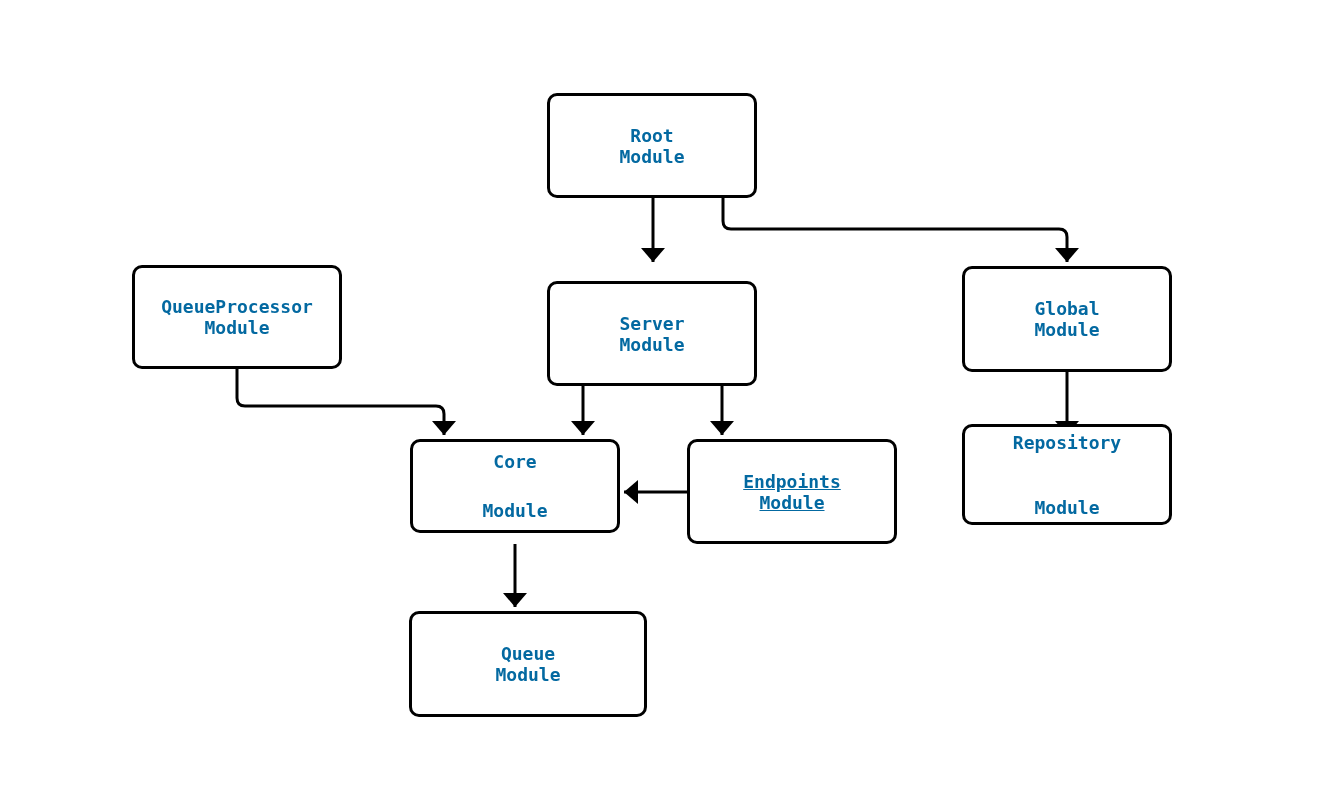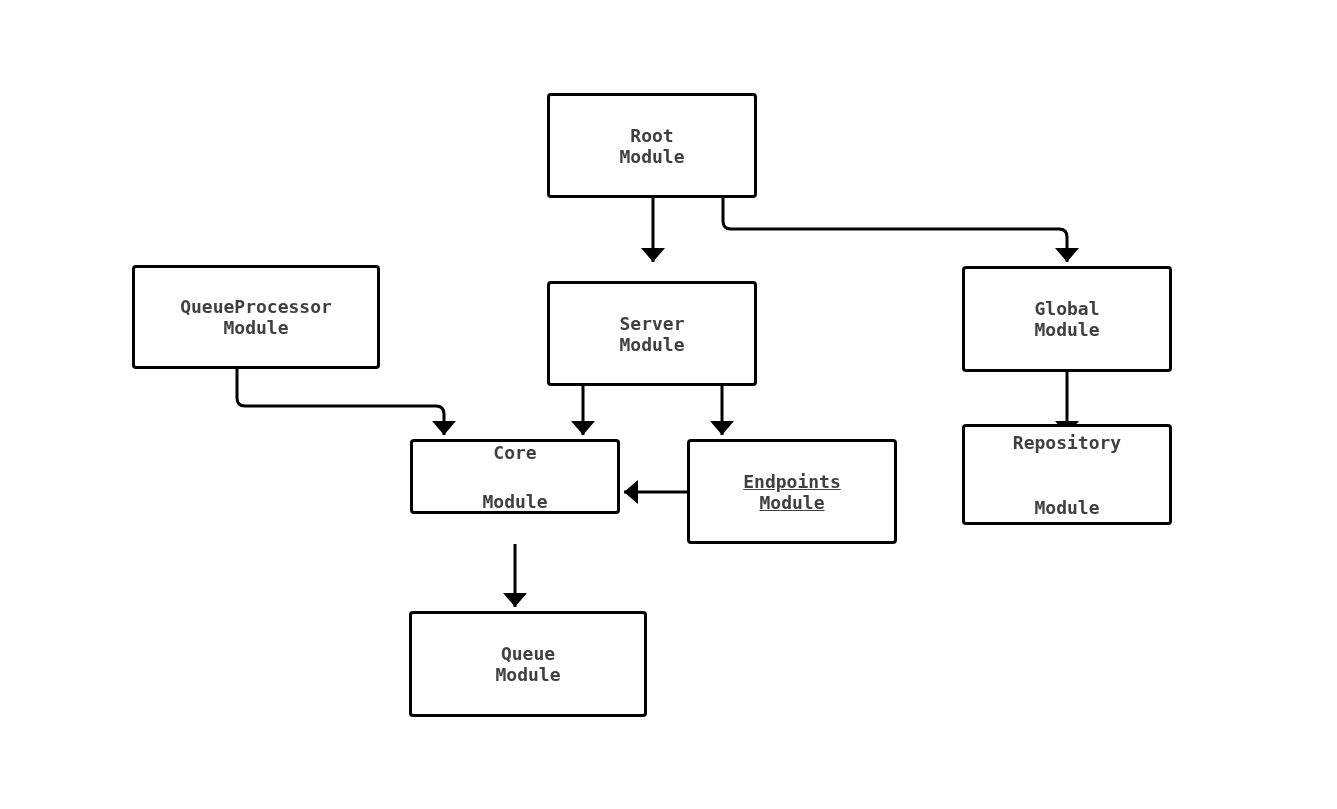--- a/index.html
+++ b/index.html
@@ -20,37 +20,37 @@
     left: 0;
     top: 0;
     width: 1337px;
     height: 809px;
   }
   .node {
     position: absolute;
     box-sizing: border-box;
     background: #ffffff;
     border: 3px solid #000000;
-    border-radius: 4px;
+    border-radius: 10px;
     display: flex;
     flex-direction: column;
     align-items: center;
     justify-content: center;
     text-align: center;
     font-weight: bold;
     font-size: 18px;
     line-height: 21px;
-    color: #404040;
+    color: #0369a1;
   }
   
   #node-root          { left: 547px; top:  93px; width: 210px; height: 105px; }
-  #node-queueprocessor{ left: 132px; top: 265px; width: 248px; height: 104px; }
+  #node-queueprocessor{ left: 132px; top: 265px; width: 210px; height: 104px; }
   #node-server        { left: 547px; top: 281px; width: 210px; height: 105px; }
   #node-global        { left: 962px; top: 266px; width: 210px; height: 106px; }
-  #node-core          { left: 410px; top: 439px; width: 210px; height: 75px; gap: 28px; }
+  #node-core          { left: 410px; top: 439px; width: 210px; height: 94px; gap: 28px; }
   #node-endpoints     { left: 687px; top: 439px; width: 210px; height: 105px; text-decoration: underline; }
   #node-repository    { left: 962px; top: 424px; width: 210px; height: 101px; gap: 44px; }
   #node-queue         { left: 409px; top: 611px; width: 238px; height: 106px; }
 </style>
 </head>
 <body>
 
 <div id="canvas">
 
   <svg id="edges" viewBox="0 0 1337 809" xmlns="http://www.w3.org/2000/svg">

